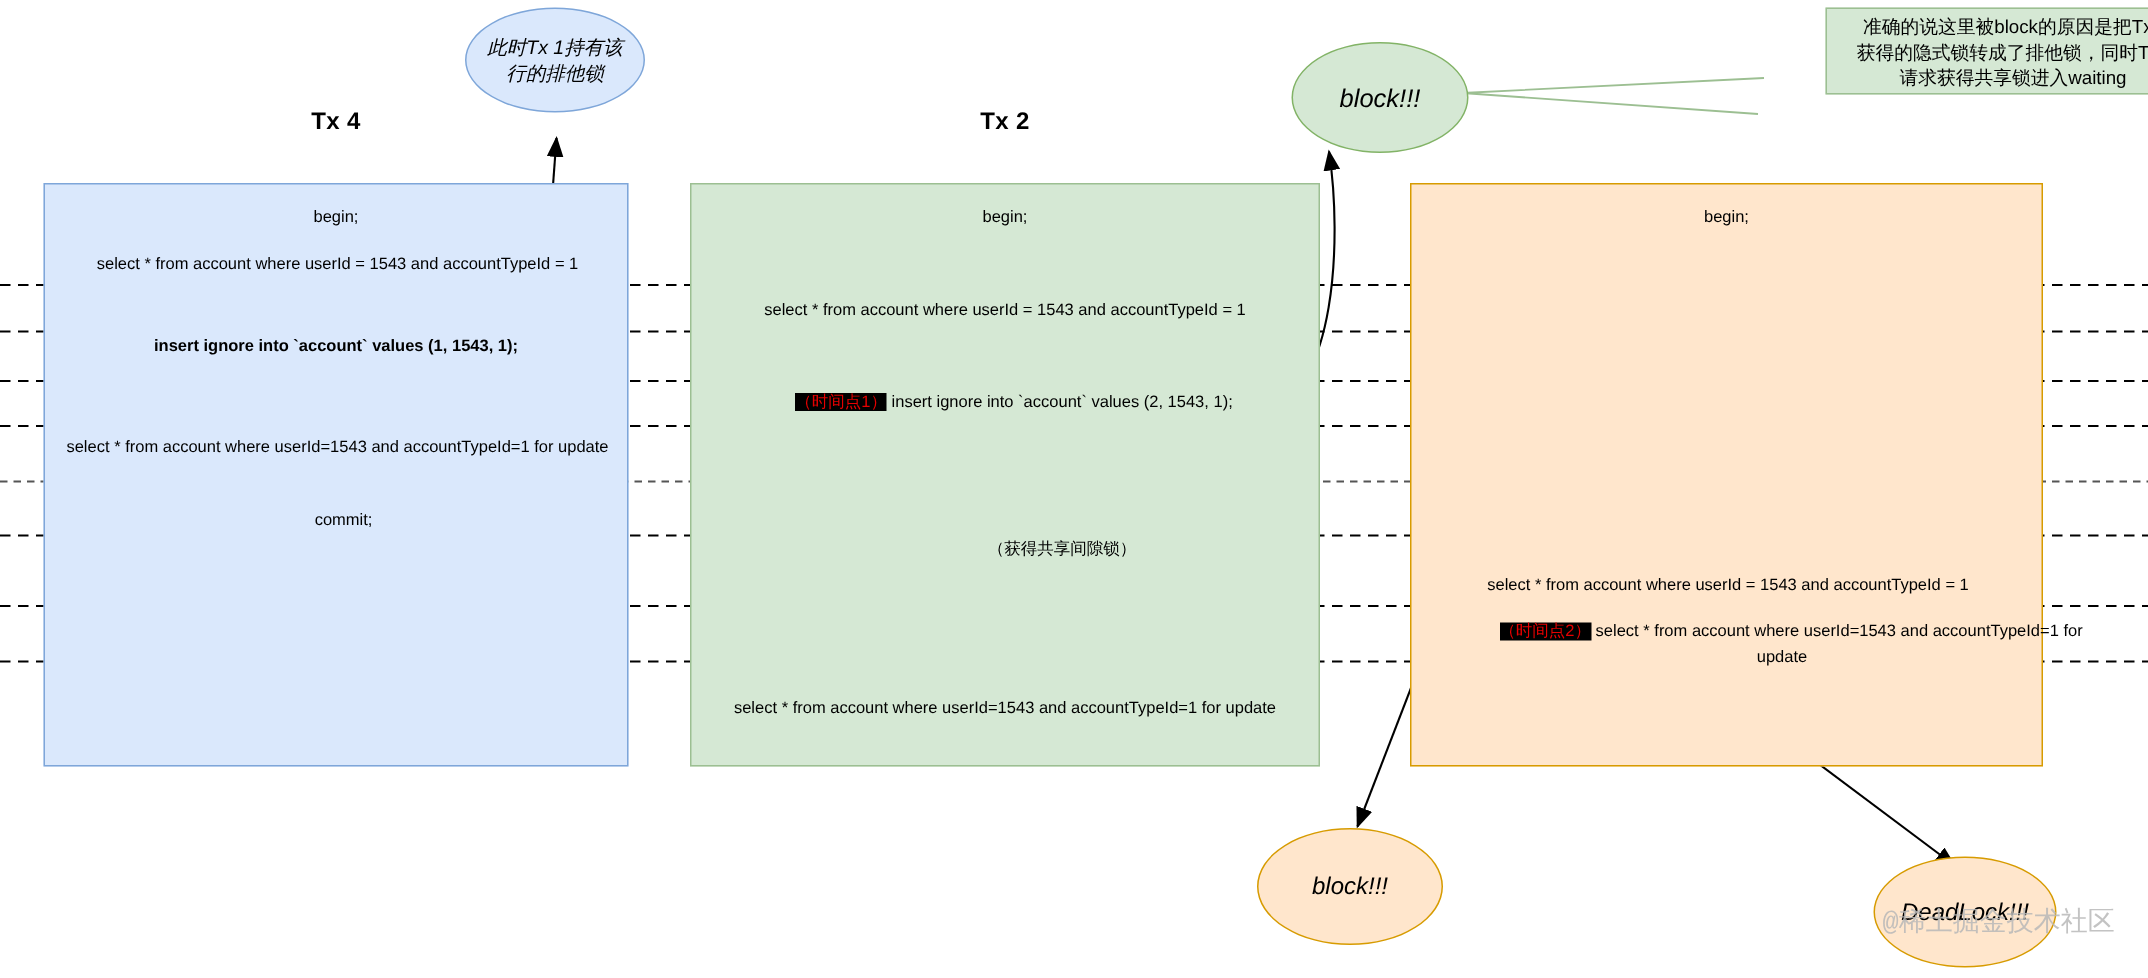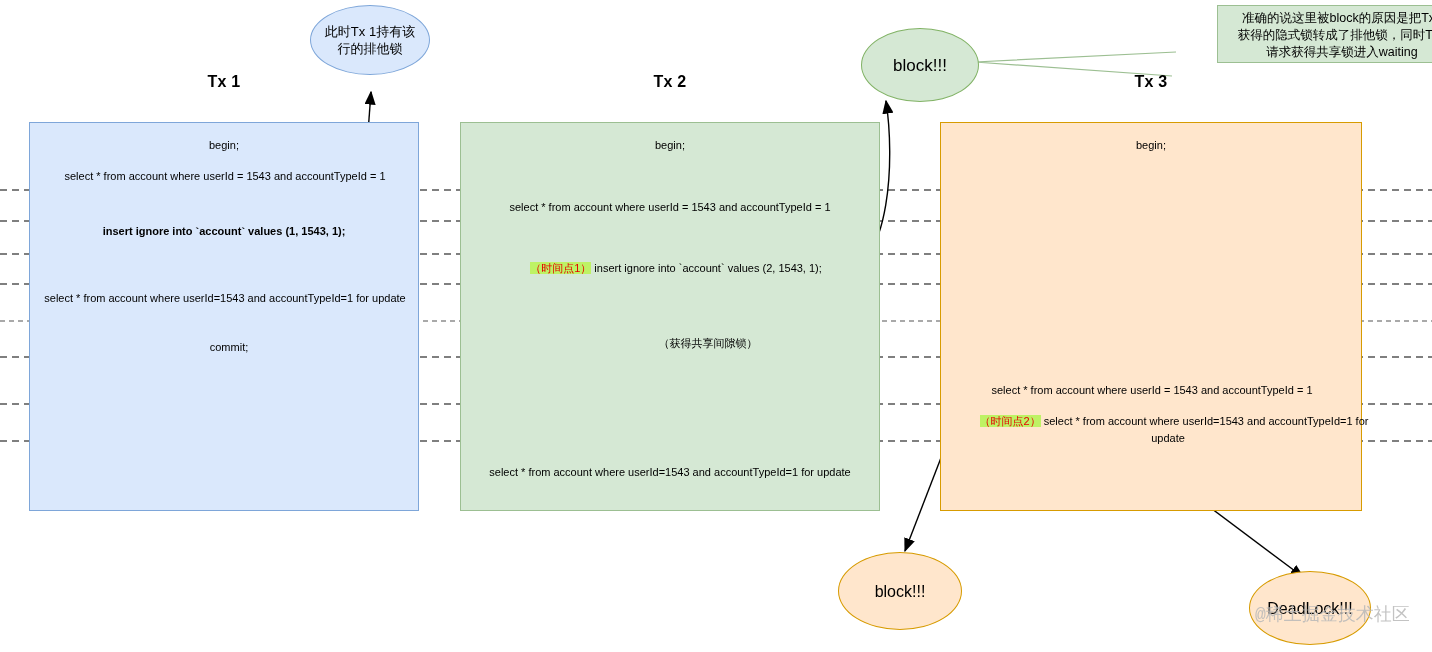--- a/index.html
+++ b/index.html
@@ -53,32 +53,33 @@
   .stmt {
     position: absolute;
     font-size: 11px;
     line-height: 17px;
     color: #000000;
     text-align: center;
     box-sizing: border-box;
   }
   .tp {
     color: #e60000;
-    background: #bef264;
+    background: #000000;
     margin-left: 12px;
   }
   .ellipse {
     position: absolute;
     box-sizing: border-box;
     border-radius: 50%;
     display: flex;
     align-items: center;
     justify-content: center;
     text-align: center;
     line-height: 17px;
+    font-style: italic;
   }
   .ell-blue {
     background: #dae8fc;
     border: 1px solid #7ea6d9;
     font-size: 13px;
     color: #000;
   }
   .ell-green {
     background: #d5e8d4;
     border: 1px solid #82b366;
@@ -139,45 +140,44 @@
 
     <path d="M845,272 C 890,262 895,160 886,101" stroke="#000000" stroke-width="1.4" fill="none" marker-end="url(#arrowhead)"></path>
 
     <path d="M1176,52 L975,62 L1172,76" stroke="#9cbf92" stroke-width="1.2" fill="none"></path>
 
     <path d="M961,406 L905,551" stroke="#000000" stroke-width="1.4" fill="none" marker-end="url(#arrowhead)"></path>
 
     <path d="M1120,440 L1303,577" stroke="#000000" stroke-width="1.4" fill="none" marker-end="url(#arrowhead)"></path>
   </svg>
 
-  <div class="col-title" style="left:29px; top:73px; width:390px;">Tx 1</div>
+  <div class="col-title" style="left:29px; top:73px; width:390px;">Tx 4</div>
   <div class="col-title" style="left:460px; top:73px; width:420px;">Tx 2</div>
-  <div class="col-title" style="left:940px; top:73px; width:422px;">Tx 3</div>
 
   <div class="tx-col tx1-col" style="left:29px; top:122px; width:390px; height:389px;"></div>
   <div class="stmt" style="left:29px; top:137px; width:390px;">begin;</div>
   <div class="stmt" style="left:29px; top:168px; width:392px;">select * from account where userId = 1543 and accountTypeId = 1</div>
   <div class="stmt" style="left:29px; top:223px; width:390px;font-weight:bold;">insert ignore into `account` values (1, 1543, 1);</div>
   <div class="stmt" style="left:29px; top:290px; width:392px;">select * from account where userId=1543 and accountTypeId=1 for update</div>
   <div class="stmt" style="left:29px; top:339px; width:400px;">commit;</div>
 
   <div class="tx-col tx2-col" style="left:460px; top:122px; width:420px; height:389px;"></div>
   <div class="stmt" style="left:460px; top:137px; width:420px;">begin;</div>
   <div class="stmt" style="left:460px; top:199px; width:420px;">select * from account where userId = 1543 and accountTypeId = 1</div>
   <div class="stmt" style="left:460px; top:260px; width:420px;">
     <span class="tp">（时间点1）</span>
     <span>insert ignore into `account` values (2, 1543, 1);</span>
   </div>
-  <div class="stmt" style="left:460px; top:335px; width:496px;">（获得共享间隙锁）</div>
+  <div class="stmt" style="left:460px; top:358px; width:496px;">（获得共享间隙锁）</div>
   <div class="stmt" style="left:474px; top:464px; width:392px;">select * from account where userId=1543 and accountTypeId=1 for update</div>
 
   <div class="tx-col tx3-col" style="left:940px; top:122px; width:422px; height:389px;"></div>
   <div class="stmt" style="left:940px; top:137px; width:422px;">begin;</div>
   <div class="stmt" style="left:940px; top:382px; width:424px;">select * from account where userId = 1543 and accountTypeId = 1</div>
-  <div class="stmt" style="left:966px; top:413px; width:404px;">
+  <div class="stmt" style="left:986px; top:413px; width:404px;">
     <span class="tp">（时间点2）</span>
     <span>select * from account where userId=1543 and accountTypeId=1 for update</span>
   </div>
 
   <div class="ellipse ell-blue" style="left:310px; top:5px; width:120px; height:70px; padding:0 12px;">
     <span>此时Tx 1持有该行的排他锁</span>
   </div>
 
   <div class="ellipse ell-green" style="left:861px; top:28px; width:118px; height:74px;">
     <span>block!!!</span>

